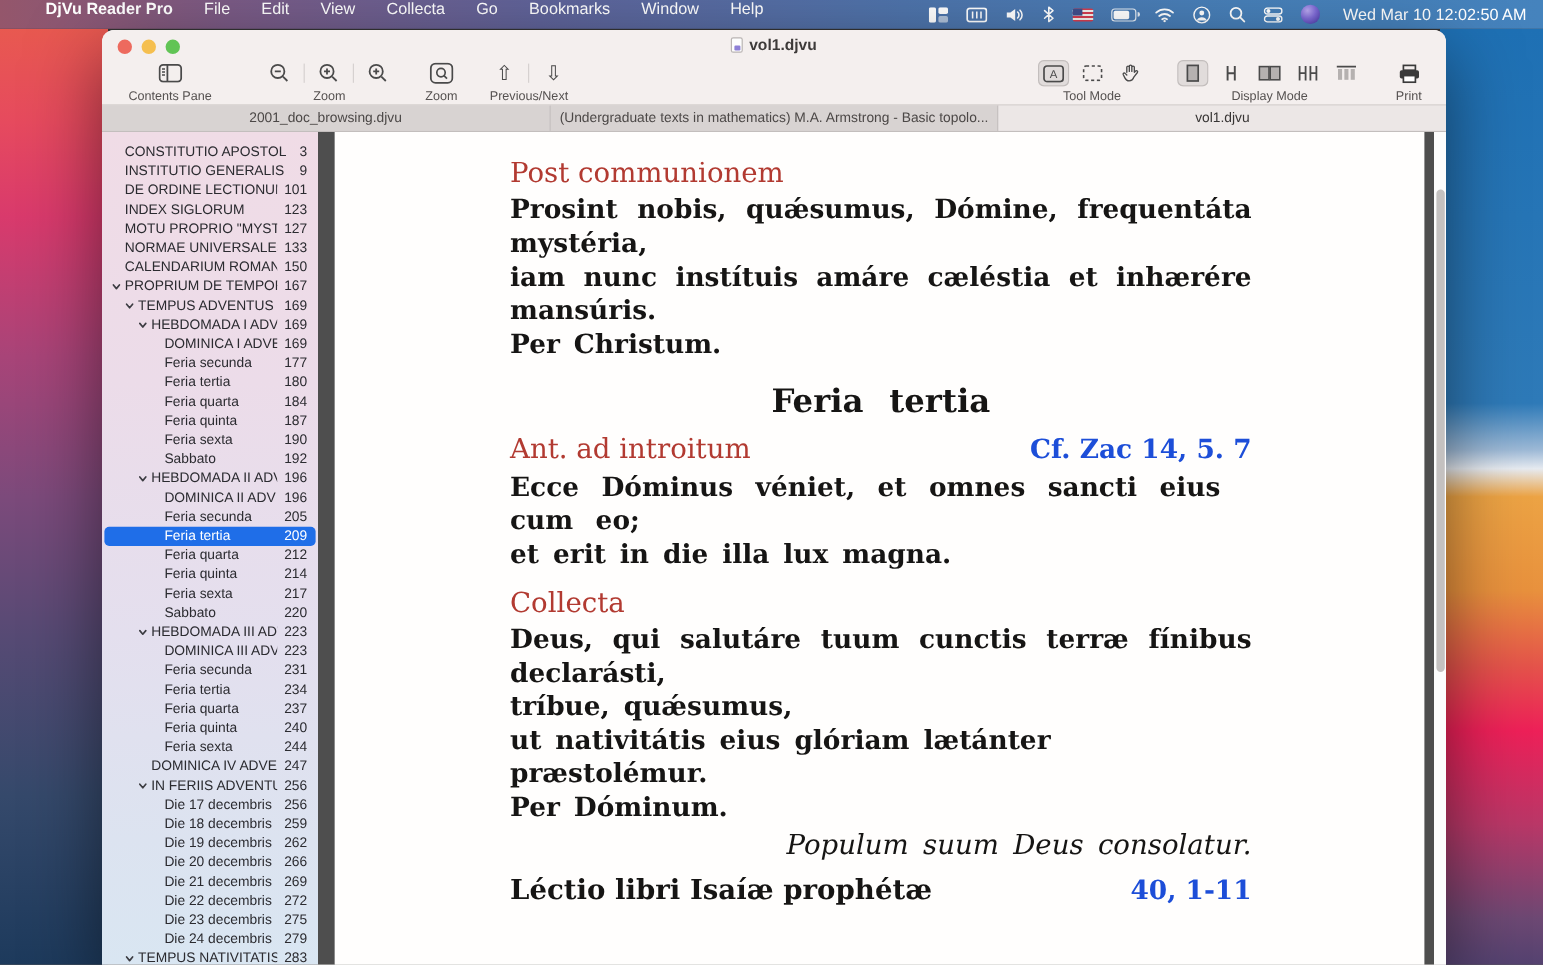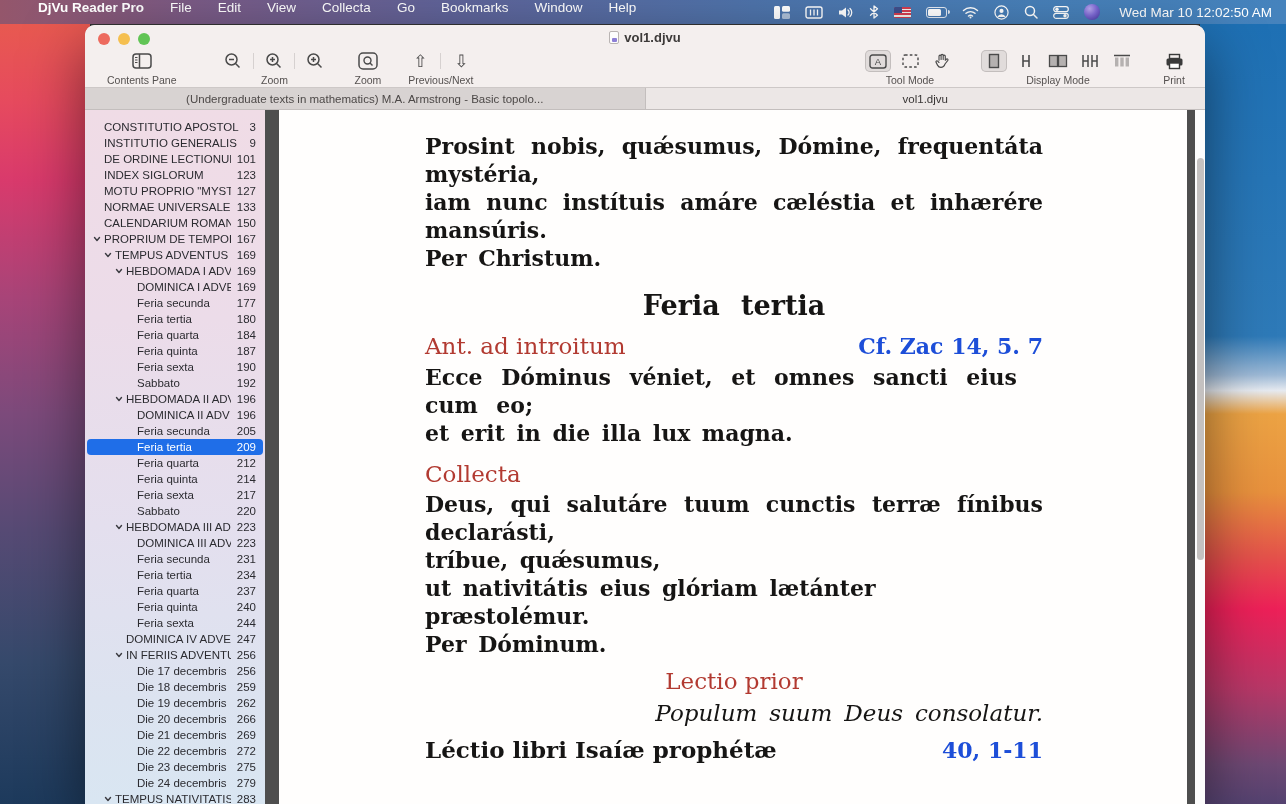--- a/index.html
+++ b/index.html
@@ -336,20 +336,21 @@
                 <rect x="4.5" y="10" width="10" height="5.5" fill="#fff" stroke="#3a3a3a" stroke-width="1.4"></rect>
               </svg>
           </div>
         </div>
         <div class="tb-label">Print</div>
       </div>
     </div>
   </div>
 
   <div class="tabbar" id="tabbar">
+      <div class="tab">2001_doc_browsing.djvu</div>
       <div class="tab">(Undergraduate texts in mathematics) M.A. Armstrong - Basic topolo...</div>
       <div class="tab active">vol1.djvu</div>
     </div>
 
   <div class="content">
     <div class="sidebar" id="sidebar">
         <div class="sb-row">
           <span class="lbl" style="padding-left: 17px;">CONSTITUTIO APOSTOL</span>
           <span class="pg">3</span>
         </div>
@@ -553,36 +554,36 @@
               <polyline points="1.5,2.5 4,5.5 6.5,2.5" fill="none" stroke="#3c3c42" stroke-width="1.4" stroke-linecap="round" stroke-linejoin="round"></polyline>
             </svg>
           </span>
           <span class="lbl" style="padding-left: 28px;">TEMPUS NATIVITATIS</span>
           <span class="pg">283</span>
         </div>
       </div>
     <div class="doc-area">
       <div class="edge-l"></div>
       <div class="page" id="docpage">
+          <div class="d-red">Post communionem</div>
           <div class="d-body just">Prosint nobis, quǽsumus, Dómine, frequentáta mystéria,</div>
           <div class="d-body just">iam nunc instítuis amáre cæléstia et inhærére mansúris.</div>
           <div class="d-body">Per Christum.</div>
           <div class="d-center-bold">Feria tertia</div>
           <div class="d-split">
             <span class="l-red">Ant. ad introitum</span>
             <span class="r-red">Cf. Zac 14, 5. 7</span>
           </div>
           <div class="d-body" style="word-spacing: 0.5em;">Ecce Dóminus véniet, et omnes sancti eius cum eo;</div>
           <div class="d-body">et erit in die illa lux magna.</div>
           <div class="d-red">Collecta</div>
           <div class="d-body just">Deus, qui salutáre tuum cunctis terræ fínibus declarásti,</div>
           <div class="d-body">tríbue, quǽsumus,</div>
           <div class="d-body">ut nativitátis eius glóriam lætánter præstolémur.</div>
           <div class="d-body">Per Dóminum.</div>
-          <div class="d-red-center">Lectio prior</div>
           <div class="d-italic-right">Populum suum Deus consolatur.</div>
           <div class="d-split">
             <span class="l-blk">Léctio libri Isaíæ prophétæ</span>
             <span class="r-red">40, 1-11</span>
           </div>
         </div>
       <div class="edge-r"></div>
       <div class="scroll-track">
         <div class="scroll-thumb"></div>
       </div>

